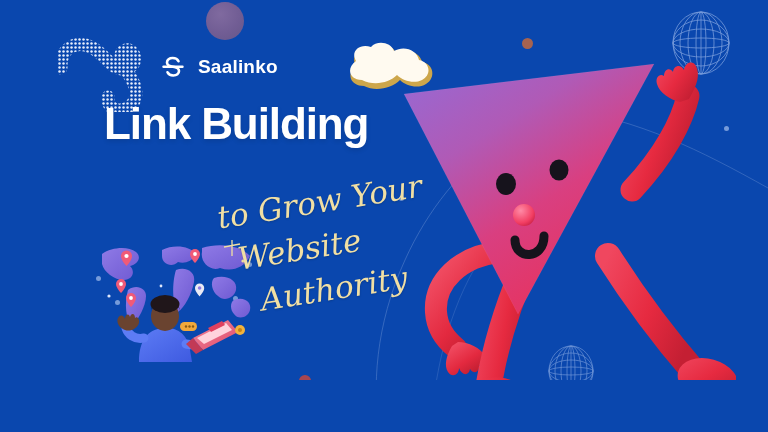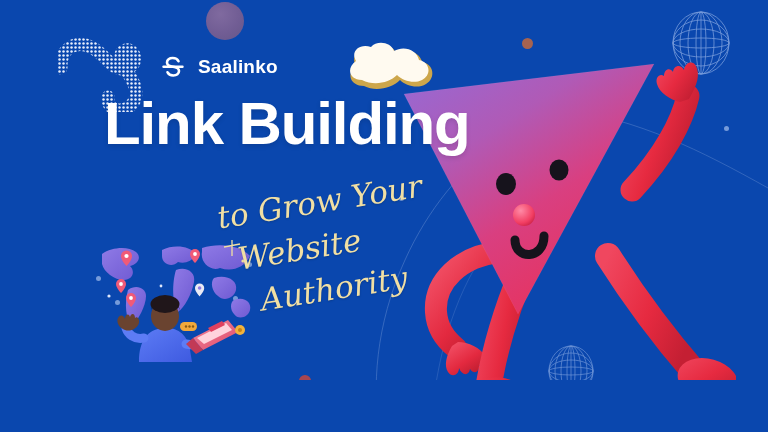--- a/index.html
+++ b/index.html
@@ -61,21 +61,21 @@
     color: #ffffff; font-size: 19px; font-weight: 700; letter-spacing: .2px;
     font-family: "Liberation Sans", sans-serif;
   }
 
   
   .headline {
     position: absolute; left: 104px; top: 99px;
     color: #ffffff;
     font-family: "Liberation Sans", sans-serif;
     font-weight: 700;
-    font-size: 60px;
+    font-size: 44px;
     line-height: 49px;
     letter-spacing: -1.1px;
     text-shadow: 0 2px 5px rgba(0,0,0,.13);
   }
   .headline div { white-space: nowrap; }
 
   
   .url {
     position: absolute; left: 101px; top: 201px;
     color: #ffffff; font-size: 16px; font-weight: 400;

